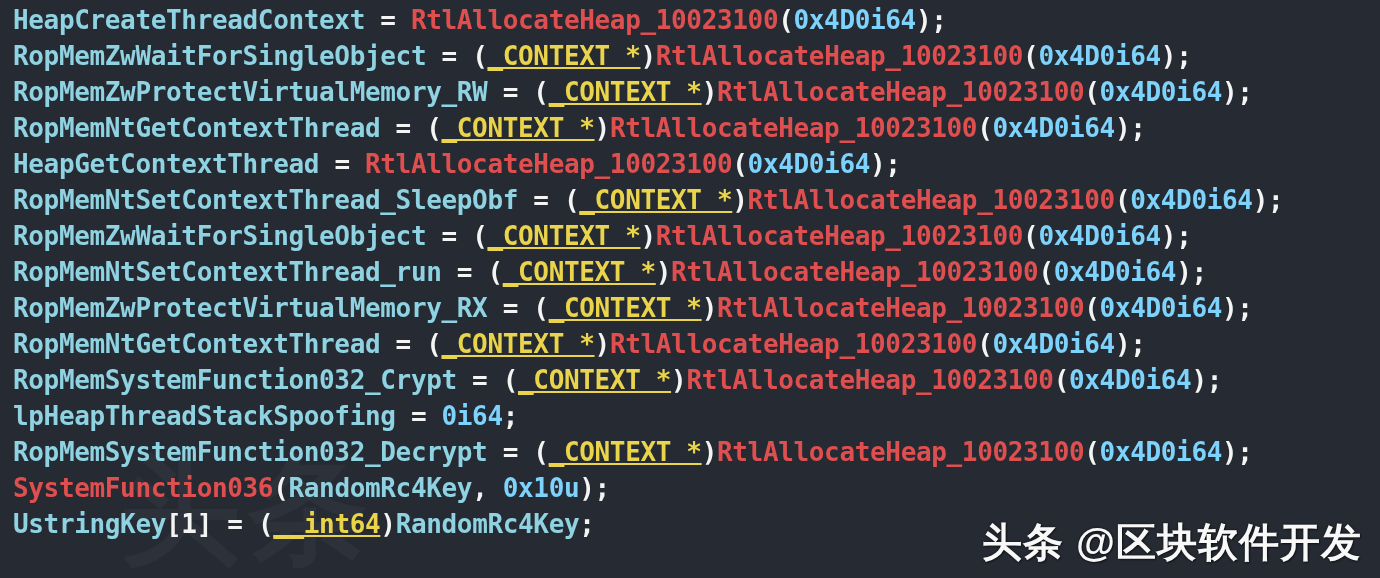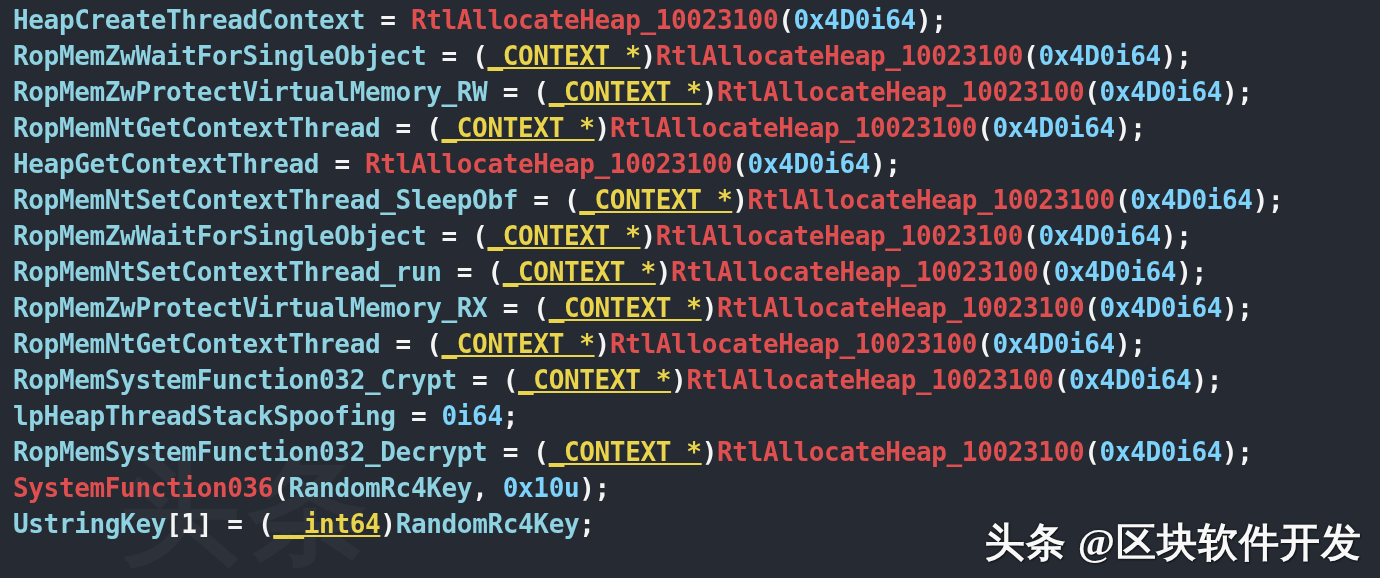--- a/index.html
+++ b/index.html
@@ -39,21 +39,21 @@
   .t-func  { color: #e04f4f; }
   .t-type  { color: #ead44c; text-decoration: underline; }
   .t-punct { color: #f4f4f4; }
   .t-num   { color: #7dd3fc; }
   .t-op    { color: #f4f4f4; }
 
   #watermark {
     position: absolute;
     right: 18px;
     bottom: 8px;
-    font-family: Liberation Serif, serif;
+    font-family: Liberation Sans, sans-serif;
     font-size: 40px;
     font-weight: bold;
     color: #ffffff;
     letter-spacing: 1px;
     text-shadow: 0 0 3px rgba(0,0,0,0.55), 1px 1px 2px rgba(0,0,0,0.5);
     opacity: 0.97;
     white-space: nowrap;
     pointer-events: none;
   }
   #ghost-watermark {

